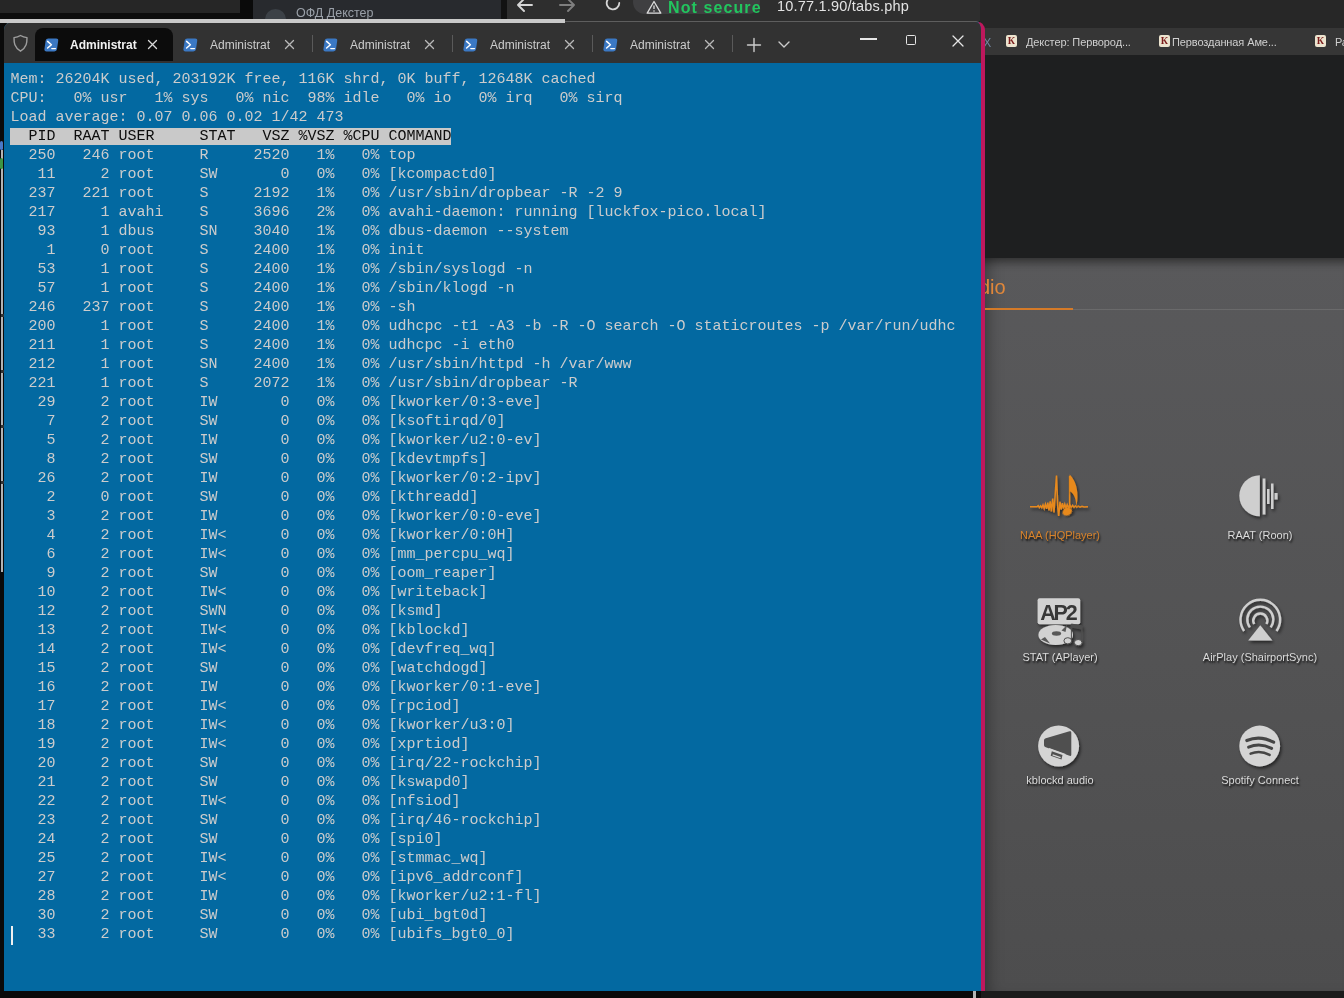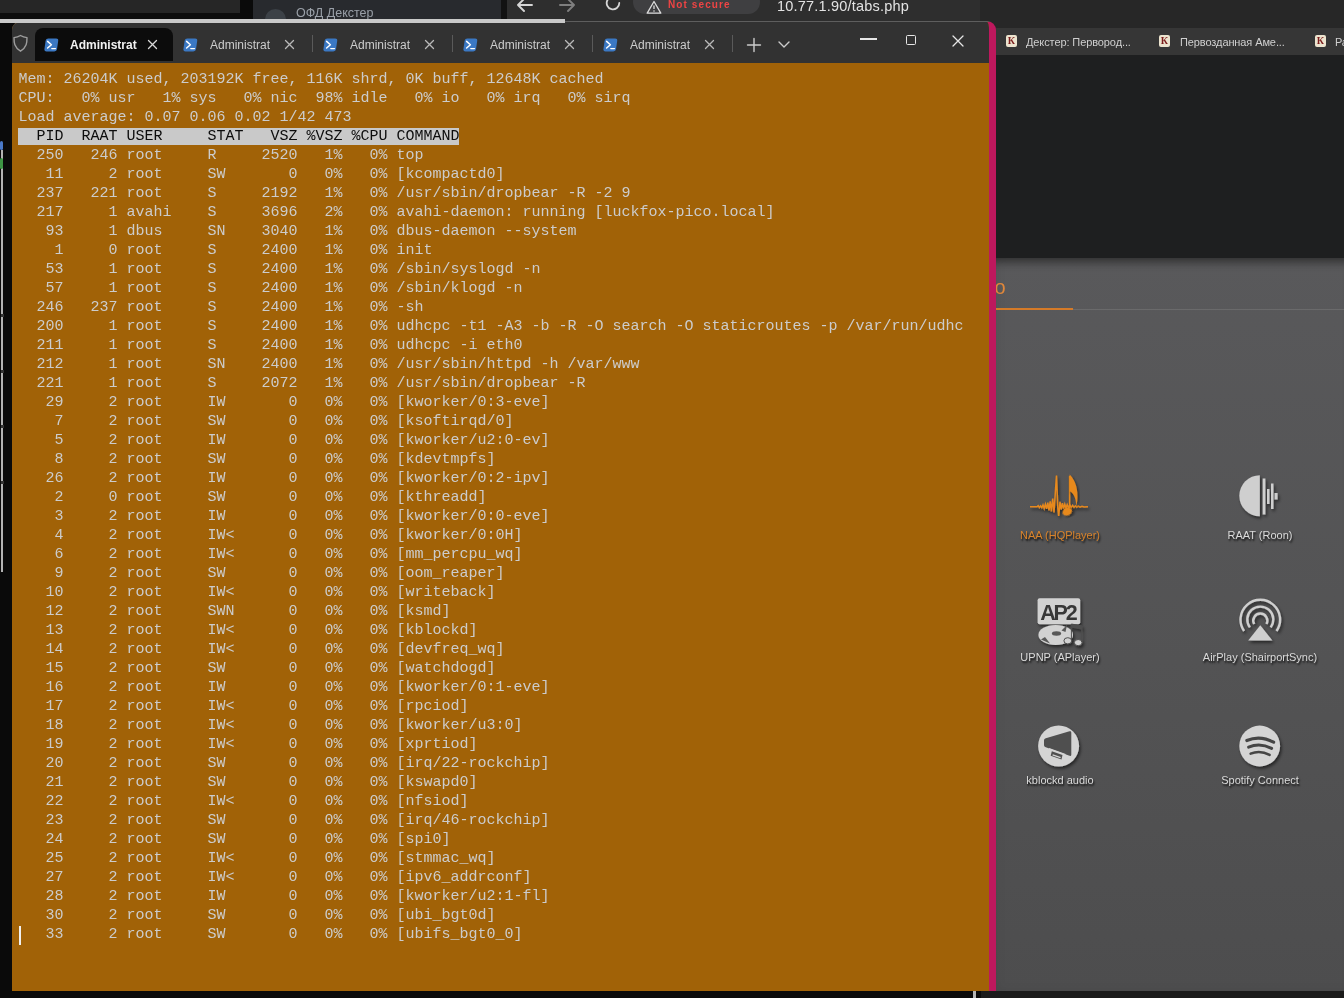--- a/index.html
+++ b/index.html
@@ -30,45 +30,45 @@
   <svg class="abs" style="left:96px;top:-7px" width="20" height="20" viewBox="0 0 20 20">
       <path d="M16.3 10 a6.3,6.3 0 1 1 -2,-4.6" stroke="#d6d6d6" stroke-width="1.8" fill="none" stroke-linecap="round"></path>
       <path d="M16.8 1.8 L17.1 6.4 L12.6 6 Z" fill="#d6d6d6"></path>
     </svg>
   <div class="abs" style="left:126px;top:-10px;width:127px;height:24px;background:#3f3f41;border-radius:12px"></div>
   <svg class="abs" style="left:139px;top:0px" width="16" height="15" viewBox="0 0 16 15">
       <path d="M8 1.5 L14.8 13.2 H1.2 Z" stroke="#dcdcdc" stroke-width="1.3" fill="none" stroke-linejoin="round"></path>
       <path d="M8 5.4 V9" stroke="#dcdcdc" stroke-width="1.3"></path>
       <circle cx="8" cy="11" r="0.8" fill="#dcdcdc"></circle>
     </svg>
-  <div class="abs" style="left:161px;top:-1px;font-size:10px;font-weight:bold;color:#ef4444;letter-spacing:1.1px">Not secure</div>
+  <div class="abs" style="left:161px;top:-1px;font-size:16px;font-weight:bold;color:#22c55e;letter-spacing:1.1px">Not secure</div>
   <div class="abs" style="left:270px;top:-2px;font-size:14.5px;color:#e3e3e3;letter-spacing:0.2px">10.77.1.90/tabs.php</div>
 </div>
 
 <div class="abs" style="left:0;top:18.5px;width:565px;height:4.5px;background:#c9c9c9;z-index:60"></div>
 
 <div class="abs" style="left:980px;top:0;width:364px;height:28px;background:#272727"></div>
 <div class="abs" style="left:980px;top:28px;width:364px;height:27px;background:#363636;overflow:hidden">
   <div class="abs" style="left:0px;top:8px;font-size:12px"><span style="color:#c0772f">I</span><span style="color:#7286a0">X</span></div>
   <div class="kicon abs" style="left:26px;top:7px">К</div>
   <div class="blabel abs" style="left:46px;top:8px">Декстер: Первород...</div>
   <div class="kicon abs" style="left:179px;top:7px">К</div>
-  <div class="blabel abs" style="left:200px;top:8px">Первозданная Аме...</div>
+  <div class="blabel abs" style="left:192px;top:8px">Первозданная Аме...</div>
   <div class="kicon abs" style="left:335px;top:7px">К</div>
   <div class="blabel abs" style="left:355px;top:8px">Ра</div>
 </div>
 <div class="abs" style="left:980px;top:55px;width:364px;height:203px;background:#1e1f20"></div>
 
 <div class="abs" id="panel" style="left:981px;top:258px;width:363px;height:733px;background:linear-gradient(180deg,#59595b 0%,#535354 55%,#4d4d4e 100%);box-shadow:inset 16px 0 16px -10px rgba(0,0,0,0.38), inset 0 12px 10px -8px rgba(0,0,0,0.45);overflow:hidden">
   <div class="abs" style="left:-2px;top:18px;font-size:20px;color:#e0873a">dio</div>
   <div class="abs" style="left:0;top:49.5px;width:92px;height:2.5px;background:#d47a28"></div>
   <div class="abs" style="left:92px;top:50.5px;width:271px;height:1px;background:#6a6a6b"></div>
   <div class="plabel abs" style="left:-21px;top:271px;width:200px;color:#d8832b">NAA (HQPlayer)</div>
   <div class="plabel abs" style="left:179px;top:271px;width:200px">RAAT (Roon)</div>
-  <div class="plabel abs" style="left:-21px;top:393px;width:200px">UPNP (APlayer)</div>
+  <div class="plabel abs" style="left:-21px;top:393px;width:200px">STAT (APlayer)</div>
   <div class="plabel abs" style="left:179px;top:393px;width:200px">AirPlay (ShairportSync)</div>
   <div class="plabel abs" style="left:-21px;top:516px;width:200px">kblockd audio</div>
   <div class="plabel abs" style="left:179px;top:516px;width:200px">Spotify Connect</div>
   <svg class="abs" style="left:0;top:0" width="363" height="733" viewBox="0 0 363 733">
     <defs>
         <filter id="ds" x="-30%" y="-30%" width="160%" height="160%">
           <feDropShadow dx="1.5" dy="2.2" stdDeviation="1.6" flood-color="#000" flood-opacity="0.55"></feDropShadow>
         </filter>
       </defs>
 
@@ -130,21 +130,21 @@
 <div class="abs" style="left:981px;top:991px;width:363px;height:7px;background:#1b1b1b"></div>
 
 <div class="abs" style="left:0.5px;top:150px;width:2px;height:422px;background:#b3b3b3"></div>
 <div class="abs" style="left:0;top:141px;width:3px;height:9px;background:#4a79c8;border-radius:1.5px"></div>
 <div class="abs" style="left:0;top:158px;width:3px;height:11px;background:#3d9544;border-radius:1.5px"></div>
 <div class="abs" style="left:1px;top:314px;width:3px;height:3px;background:#333"></div>
 <div class="abs" style="left:1px;top:370px;width:3px;height:3px;background:#333"></div>
 <div class="abs" style="left:1px;top:425px;width:3px;height:3px;background:#333"></div>
 <div class="abs" style="left:1px;top:481px;width:3px;height:3px;background:#333"></div>
 
-<div id="term" class="abs" style="left:12px;top:21px;width:977px;height:969px;background:#a16207;border-radius:9px 9px 0 0;border-top:1px solid #5e5e5e;border-right:7px solid #be185d;overflow:hidden">
+<div id="term" class="abs" style="left:4px;top:21px;width:977px;height:969px;background:#0369a1;border-radius:9px 9px 0 0;border-top:1px solid #5e5e5e;border-right:4px solid #be185d;overflow:hidden">
   <div class="abs" style="left:0;top:0;width:977px;height:41px;background:#323232"></div>
   <pre class="abs" style="left:6.4px;top:48px">Mem: 26204K used, 203192K free, 116K shrd, 0K buff, 12648K cached
 CPU:   0% usr   1% sys   0% nic  98% idle   0% io   0% irq   0% sirq
 Load average: 0.07 0.06 0.02 1/42 473
 <span class="hl">  PID  RAAT USER     STAT   VSZ %VSZ %CPU COMMAND</span>
   250   246 root     R     2520   1%   0% top
    11     2 root     SW       0   0%   0% [kcompactd0]
   237   221 root     S     2192   1%   0% /usr/sbin/dropbear -R -2 9
   217     1 avahi    S     3696   2%   0% avahi-daemon: running [luckfox-pico.local]
    93     1 dbus     SN    3040   1%   0% dbus-daemon --system

